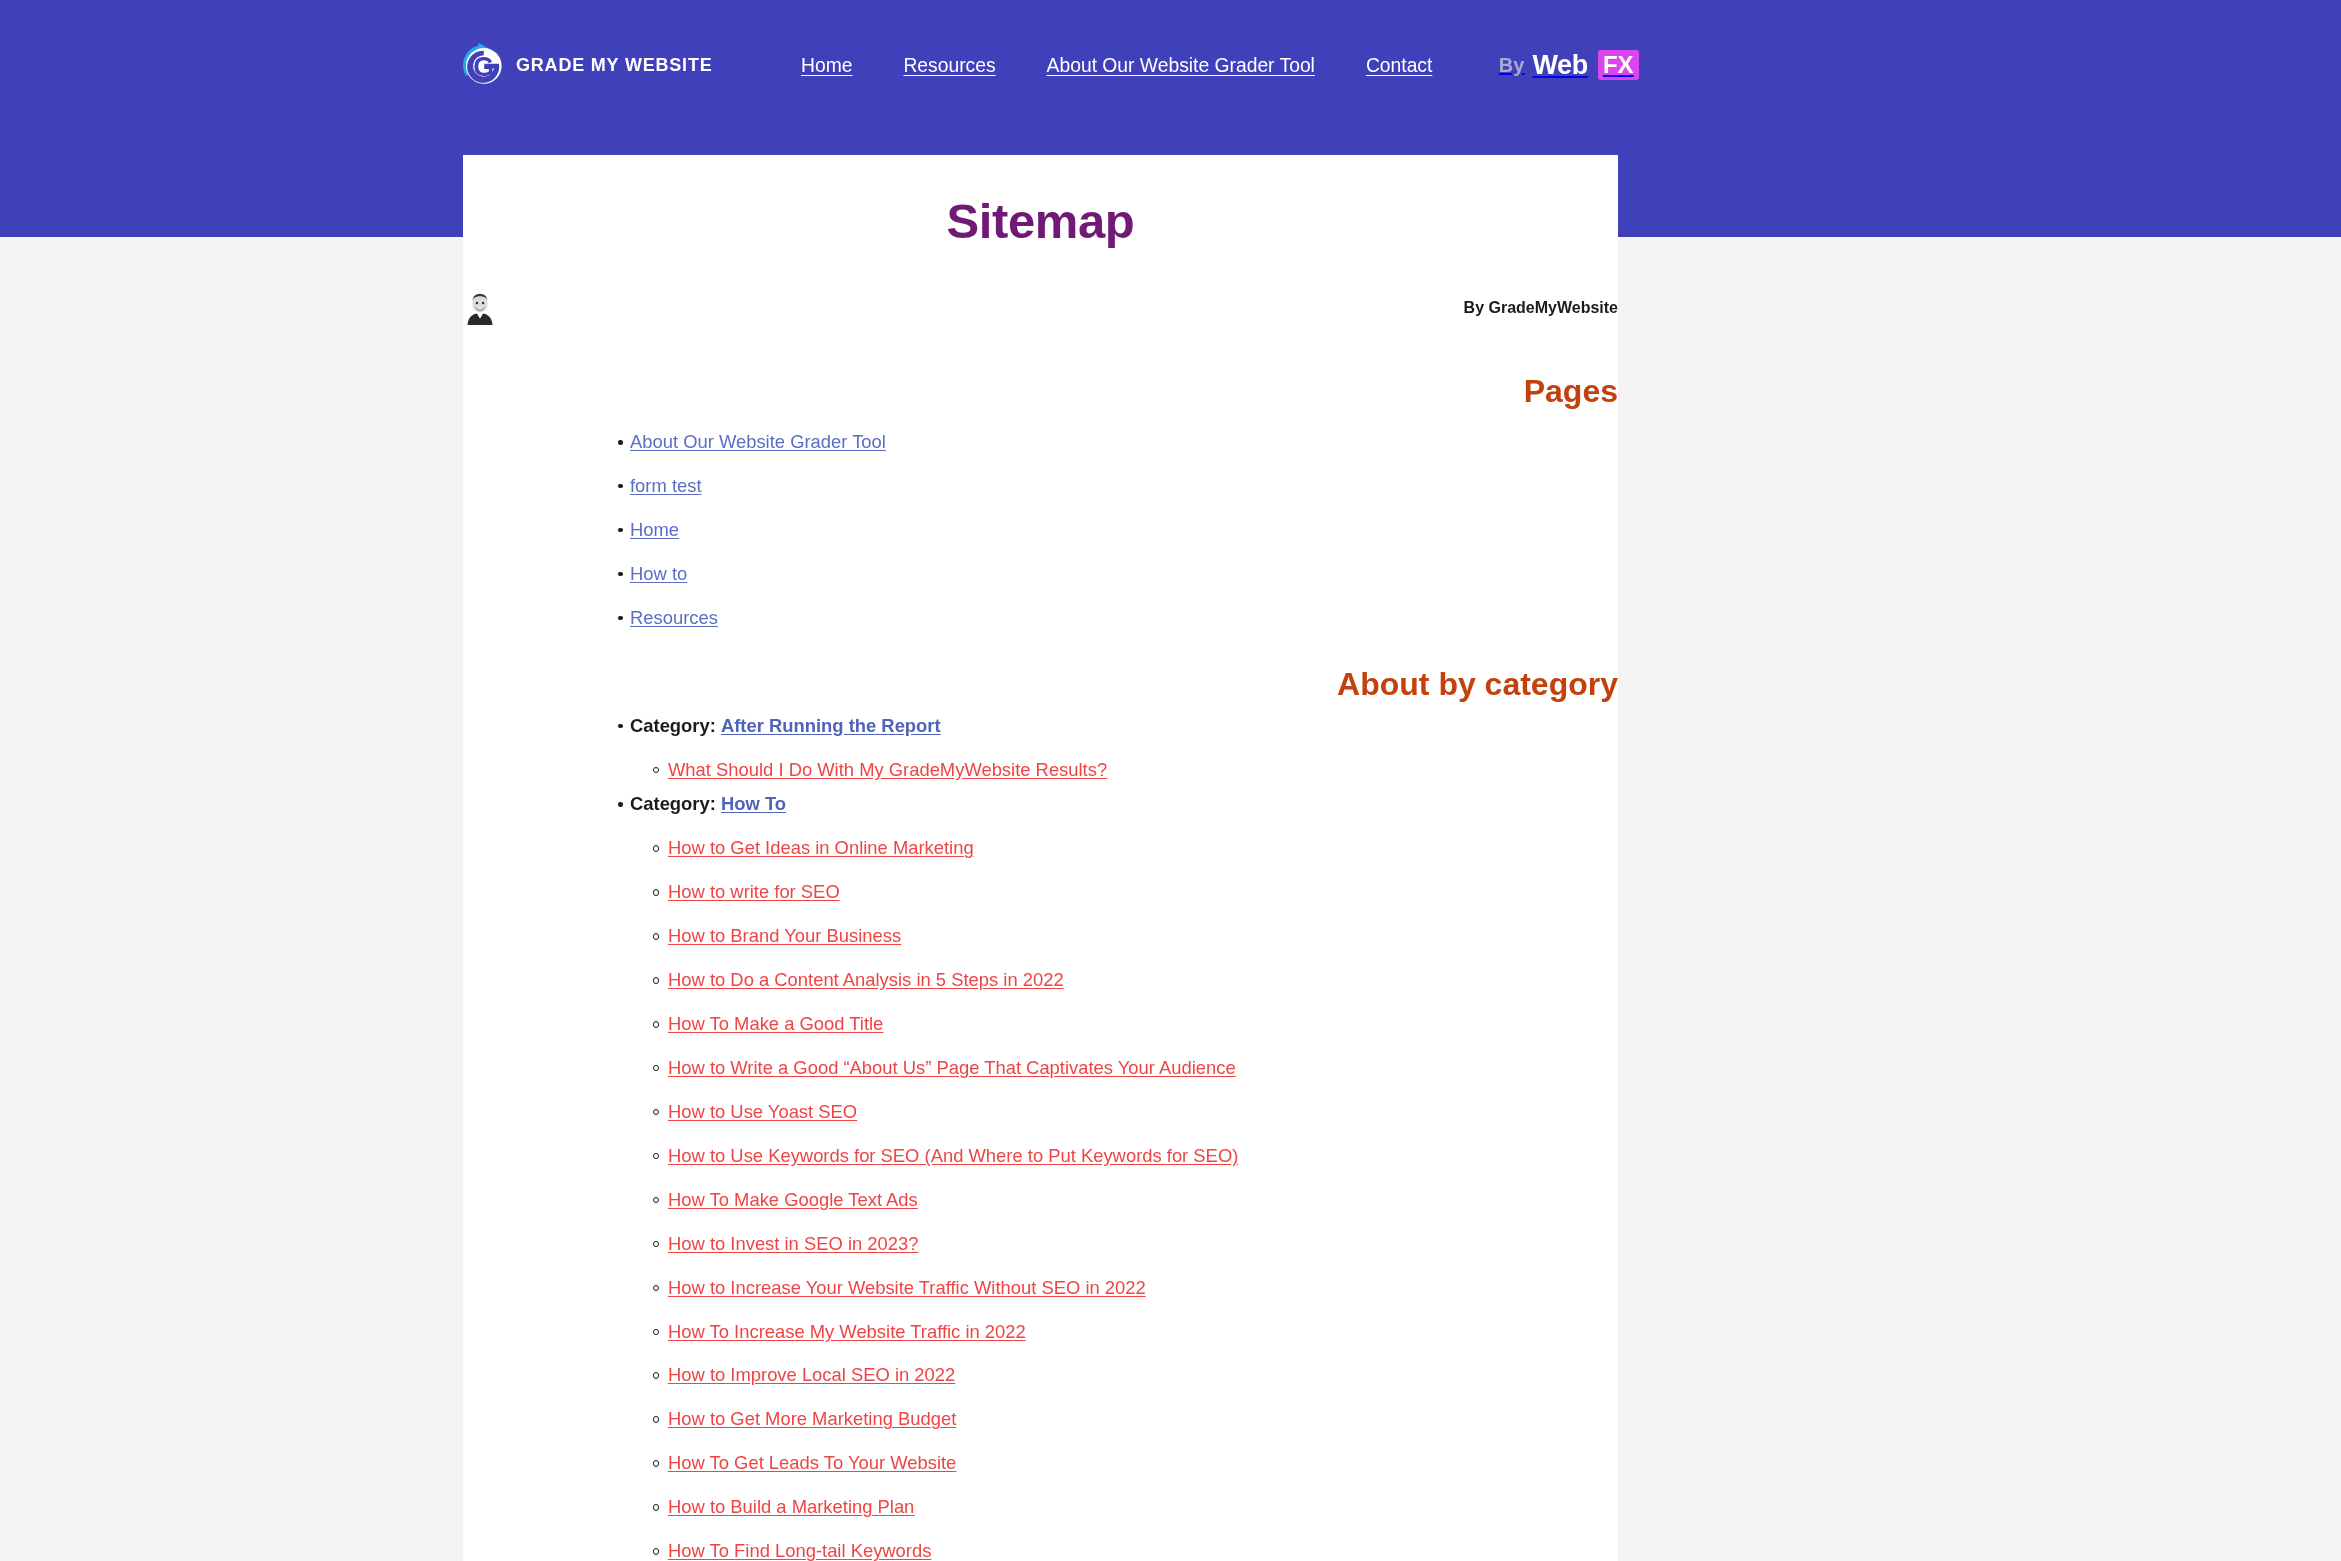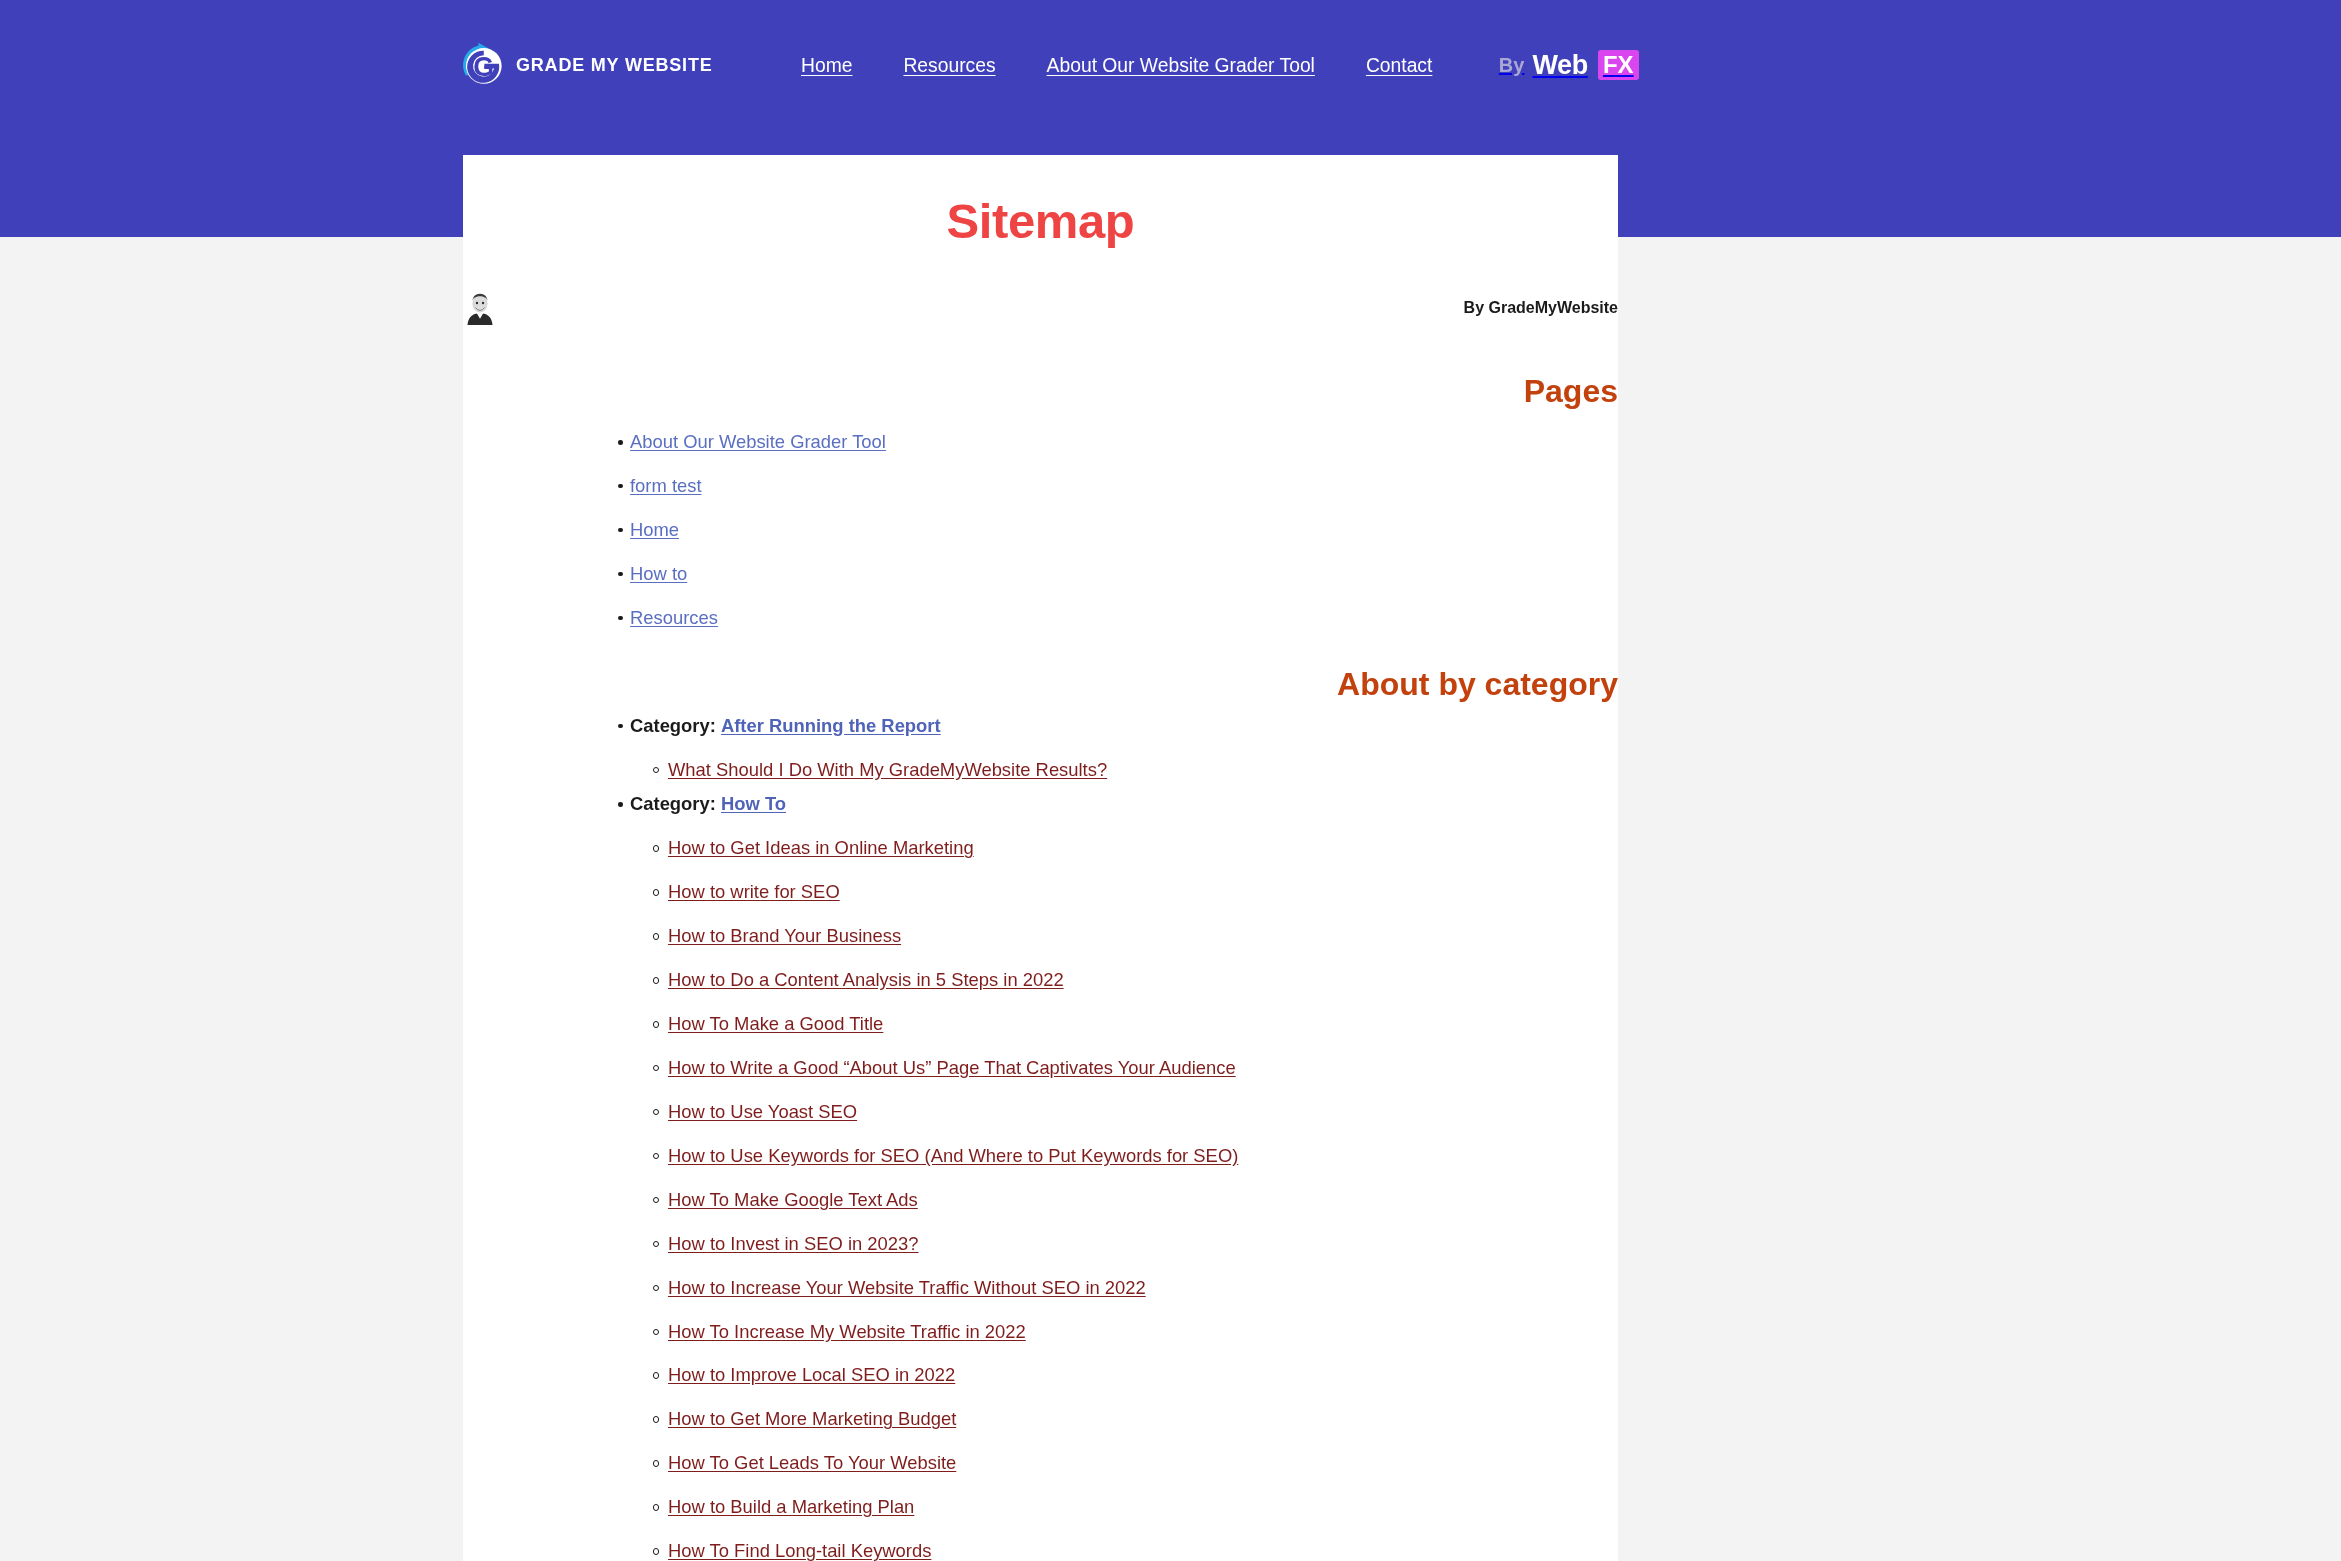--- a/index.html
+++ b/index.html
@@ -110,21 +110,21 @@
     background: #ffffff;
     padding: 0 0 54px 0;
   }
 
   .page-title {
     margin: 0;
     padding-top: 38px;
     text-align: center;
     font-size: 49px;
     font-weight: bold;
-    color: #ef4444;
+    color: #701a75;
     letter-spacing: -0.4px;
   }
 
   .byline {
     margin-top: 42px;
     display: flex;
     align-items: center;
     justify-content: space-between;
     gap: 10.8px;
   }
@@ -209,21 +209,21 @@
     content: "";
     position: absolute;
     left: 22.5px; top: 9px;
     width: 4.5px; height: 4.5px;
     border-radius: 50%;
     border: 1.3px solid #1b1b1b;
     background: transparent;
   }
 
   a.post-link {
-    color: #7f1d1d;
+    color: #ef4444;
     text-underline-offset: 1.8px;
   }
   a.page-link {
     color: #5a6ec2;
     text-decoration: underline;
     text-underline-offset: 1.8px;
     font-size: 18.4px;
   }
 </style>
 </head>

